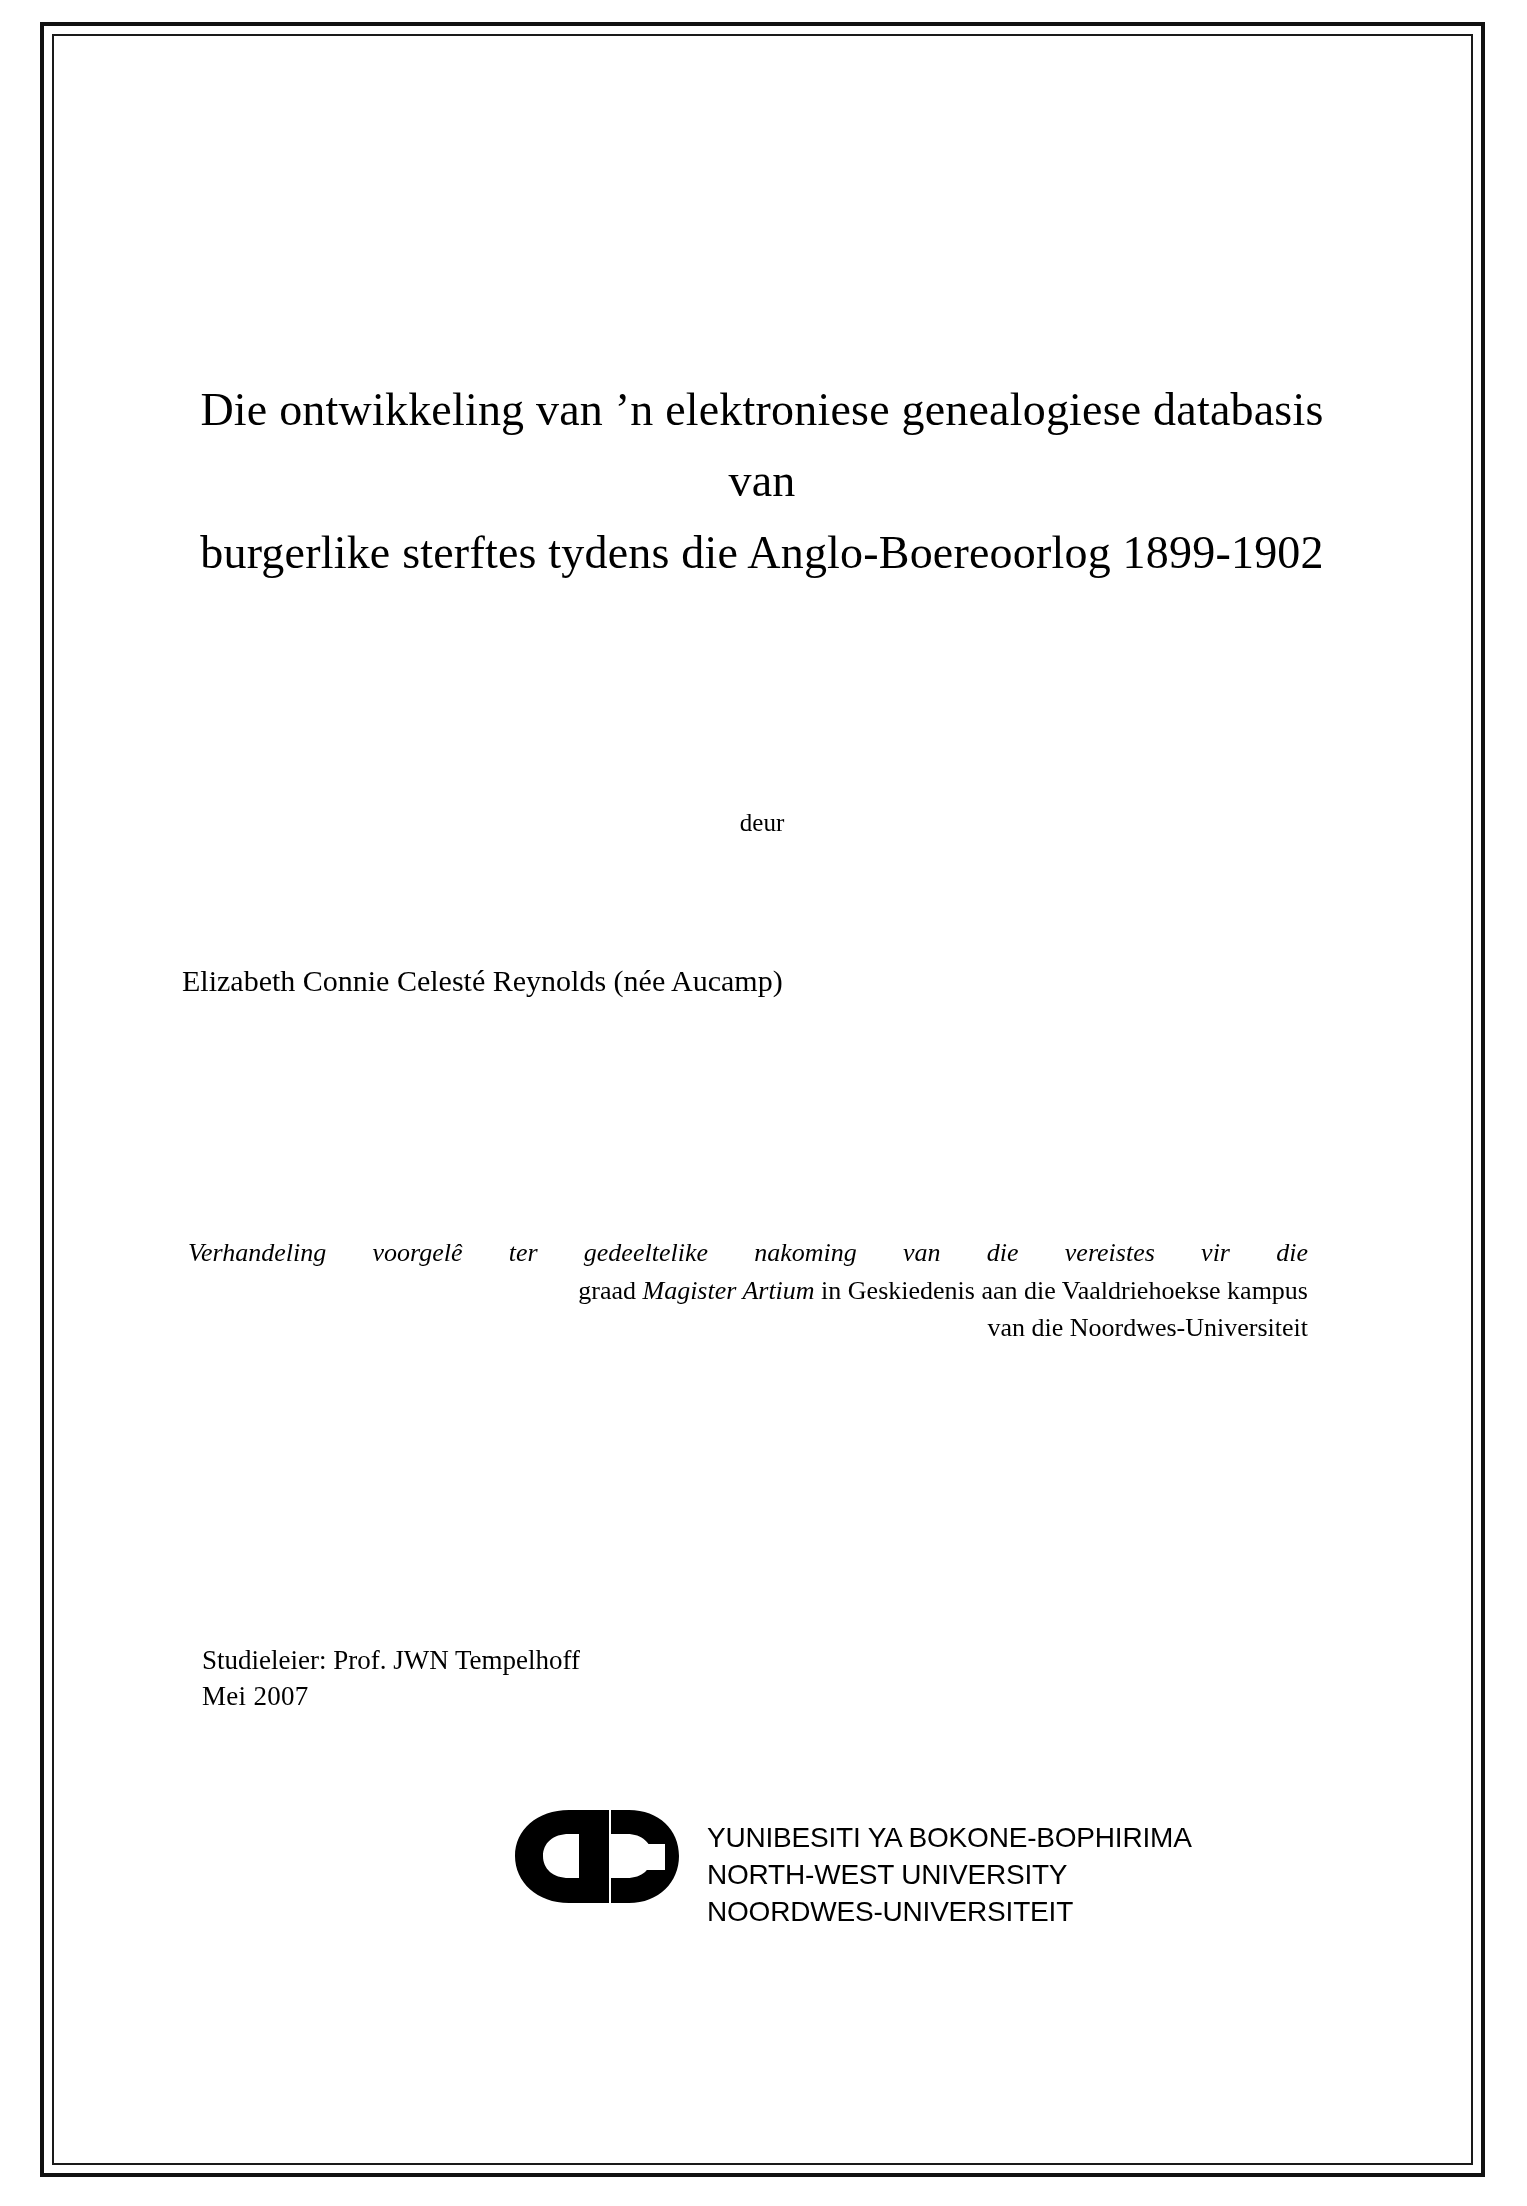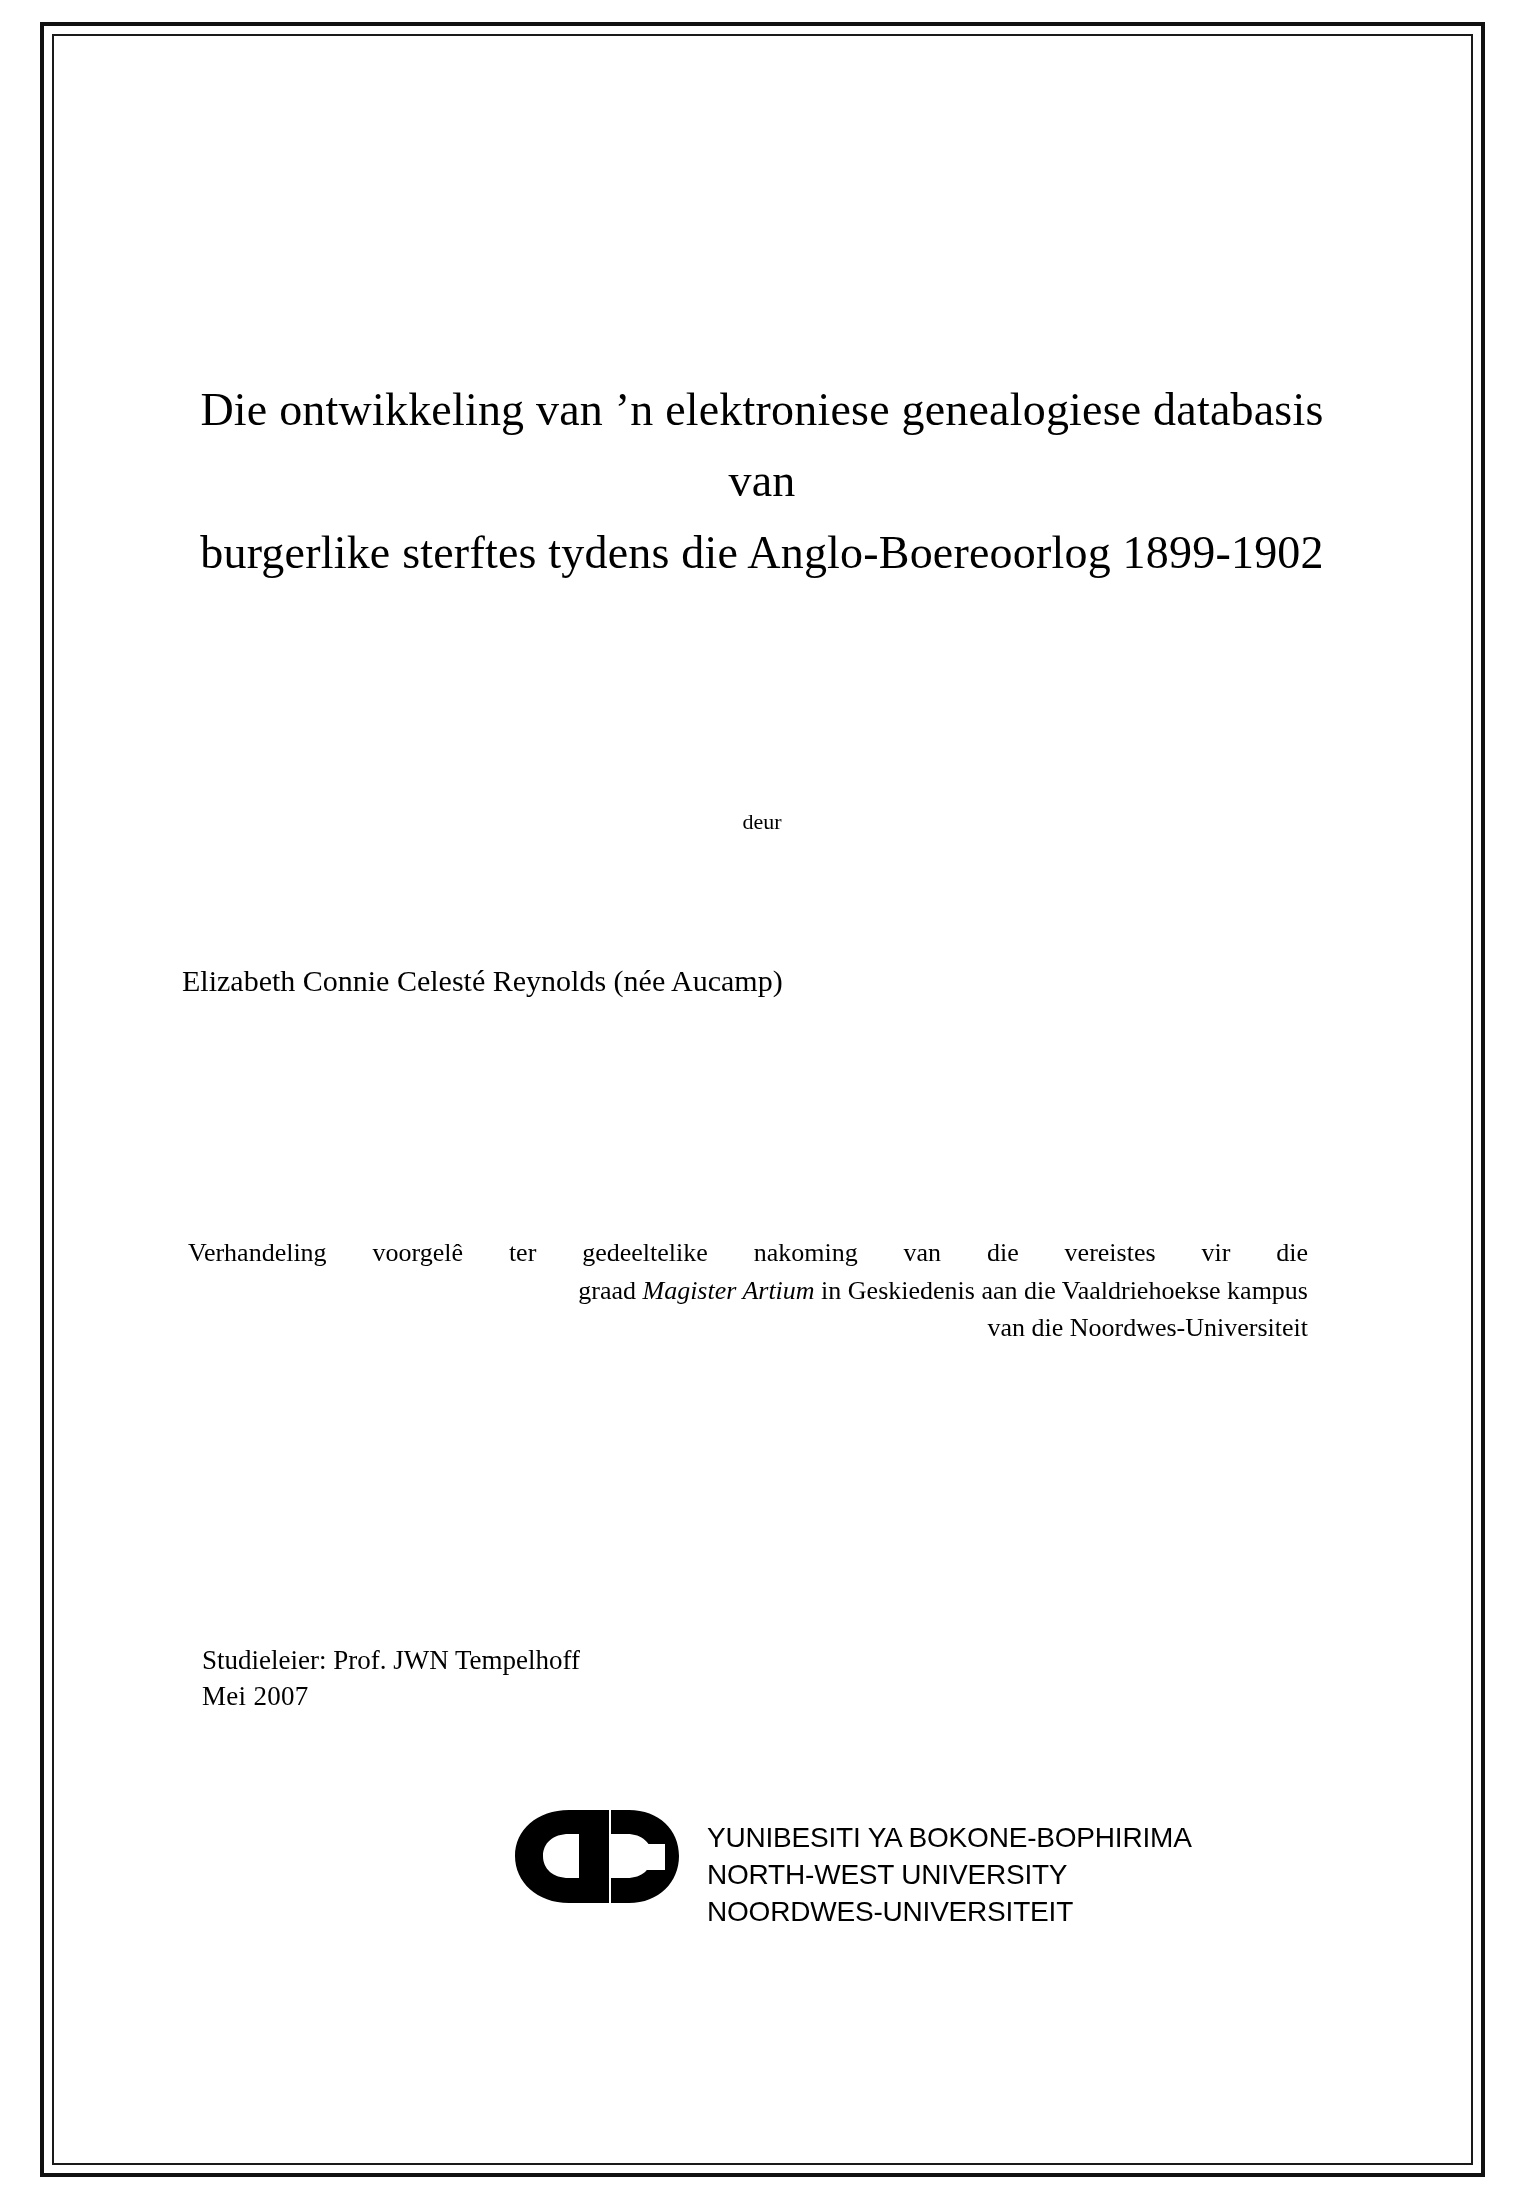--- a/index.html
+++ b/index.html
@@ -60,21 +60,21 @@
     line-height: 1.55;
     letter-spacing: 0.2px;
   }
 
   .byword {
     position: absolute;
     left: 130px;
     top: 775px;
     width: 1160px;
     text-align: center;
-    font-size: 22px;
+    font-size: 25px;
   }
 
   .author {
     position: absolute;
     left: 130px;
     top: 930px;
     width: 1160px;
     text-align: left;
     font-size: 30px;
   }
@@ -83,20 +83,21 @@
     position: absolute;
     left: 136px;
     top: 1200px;
     width: 1120px;
     font-size: 26px;
     line-height: 1.45;
   }
   .statement .justified {
     text-align: justify;
     text-align-last: justify;
+    font-style: italic;
   }
   .statement .plain {
     text-align: right;
   }
   .statement i {
     font-style: italic;
   }
 
   .supervisor {
     position: absolute;

